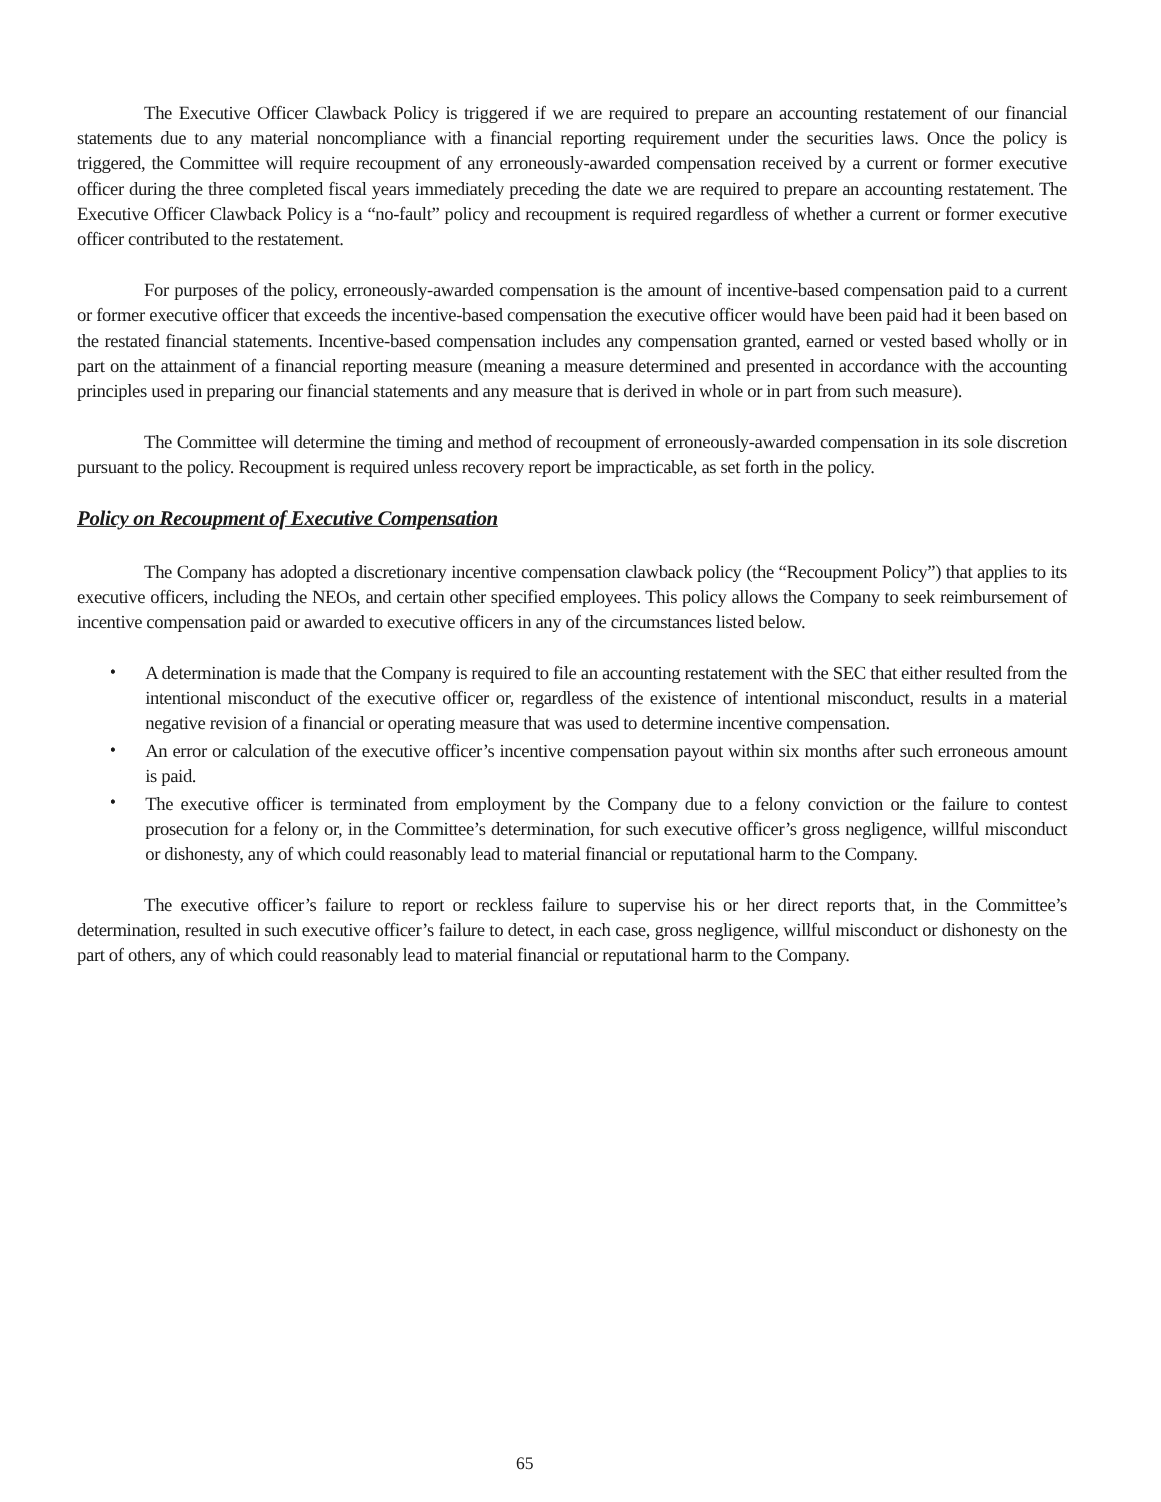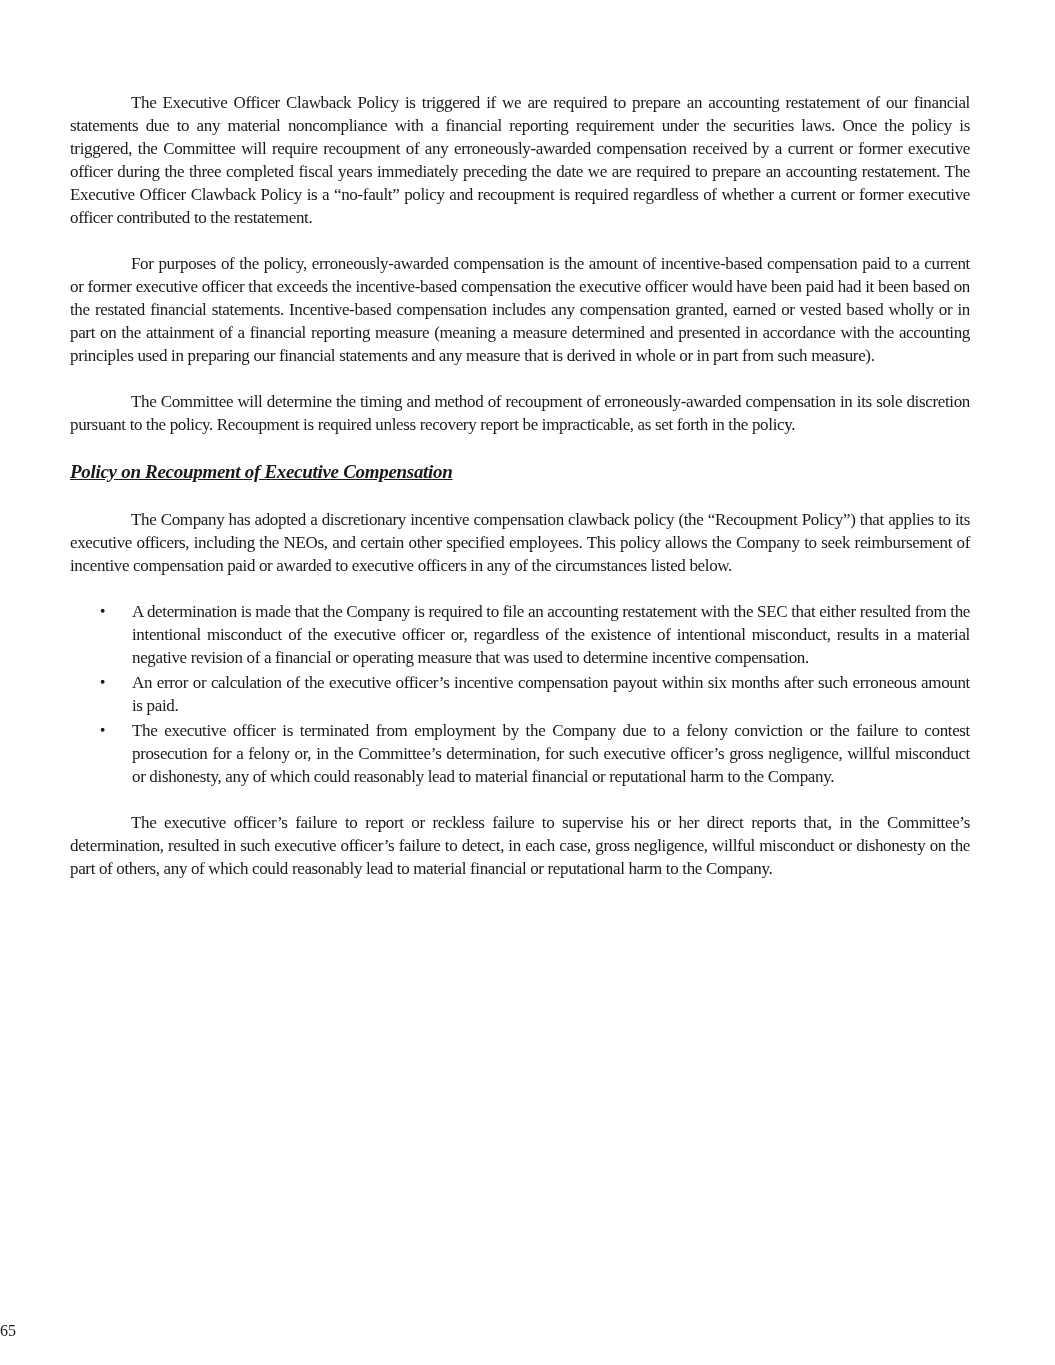--- a/index.html
+++ b/index.html
@@ -53,20 +53,21 @@
       left: 30px;
       top: 0;
       width: 20px;
       font-size: 15px;
     }
     .page-number {
       position: absolute;
       left: 0;
       width: 954px;
       top: 1322px;
+      text-align: center;
       font-size: 16px;
       font-family: "Liberation Serif", "DejaVu Serif", serif;
       color: #1a1a1a;
     }
   </style>
 </head>
 <body>
 
 <div class="page">
   <p class="para">The Executive Officer Clawback Policy is triggered if we are required to prepare an accounting restatement of our financial statements due to any material noncompliance with a financial reporting requirement under the securities laws. Once the policy is triggered, the Committee will require recoupment of any erroneously-awarded compensation received by a current or former executive officer during the three completed fiscal years immediately preceding the date we are required to prepare an accounting restatement. The Executive Officer Clawback Policy is a “no-fault” policy and recoupment is required regardless of whether a current or former executive officer contributed to the restatement.</p>

